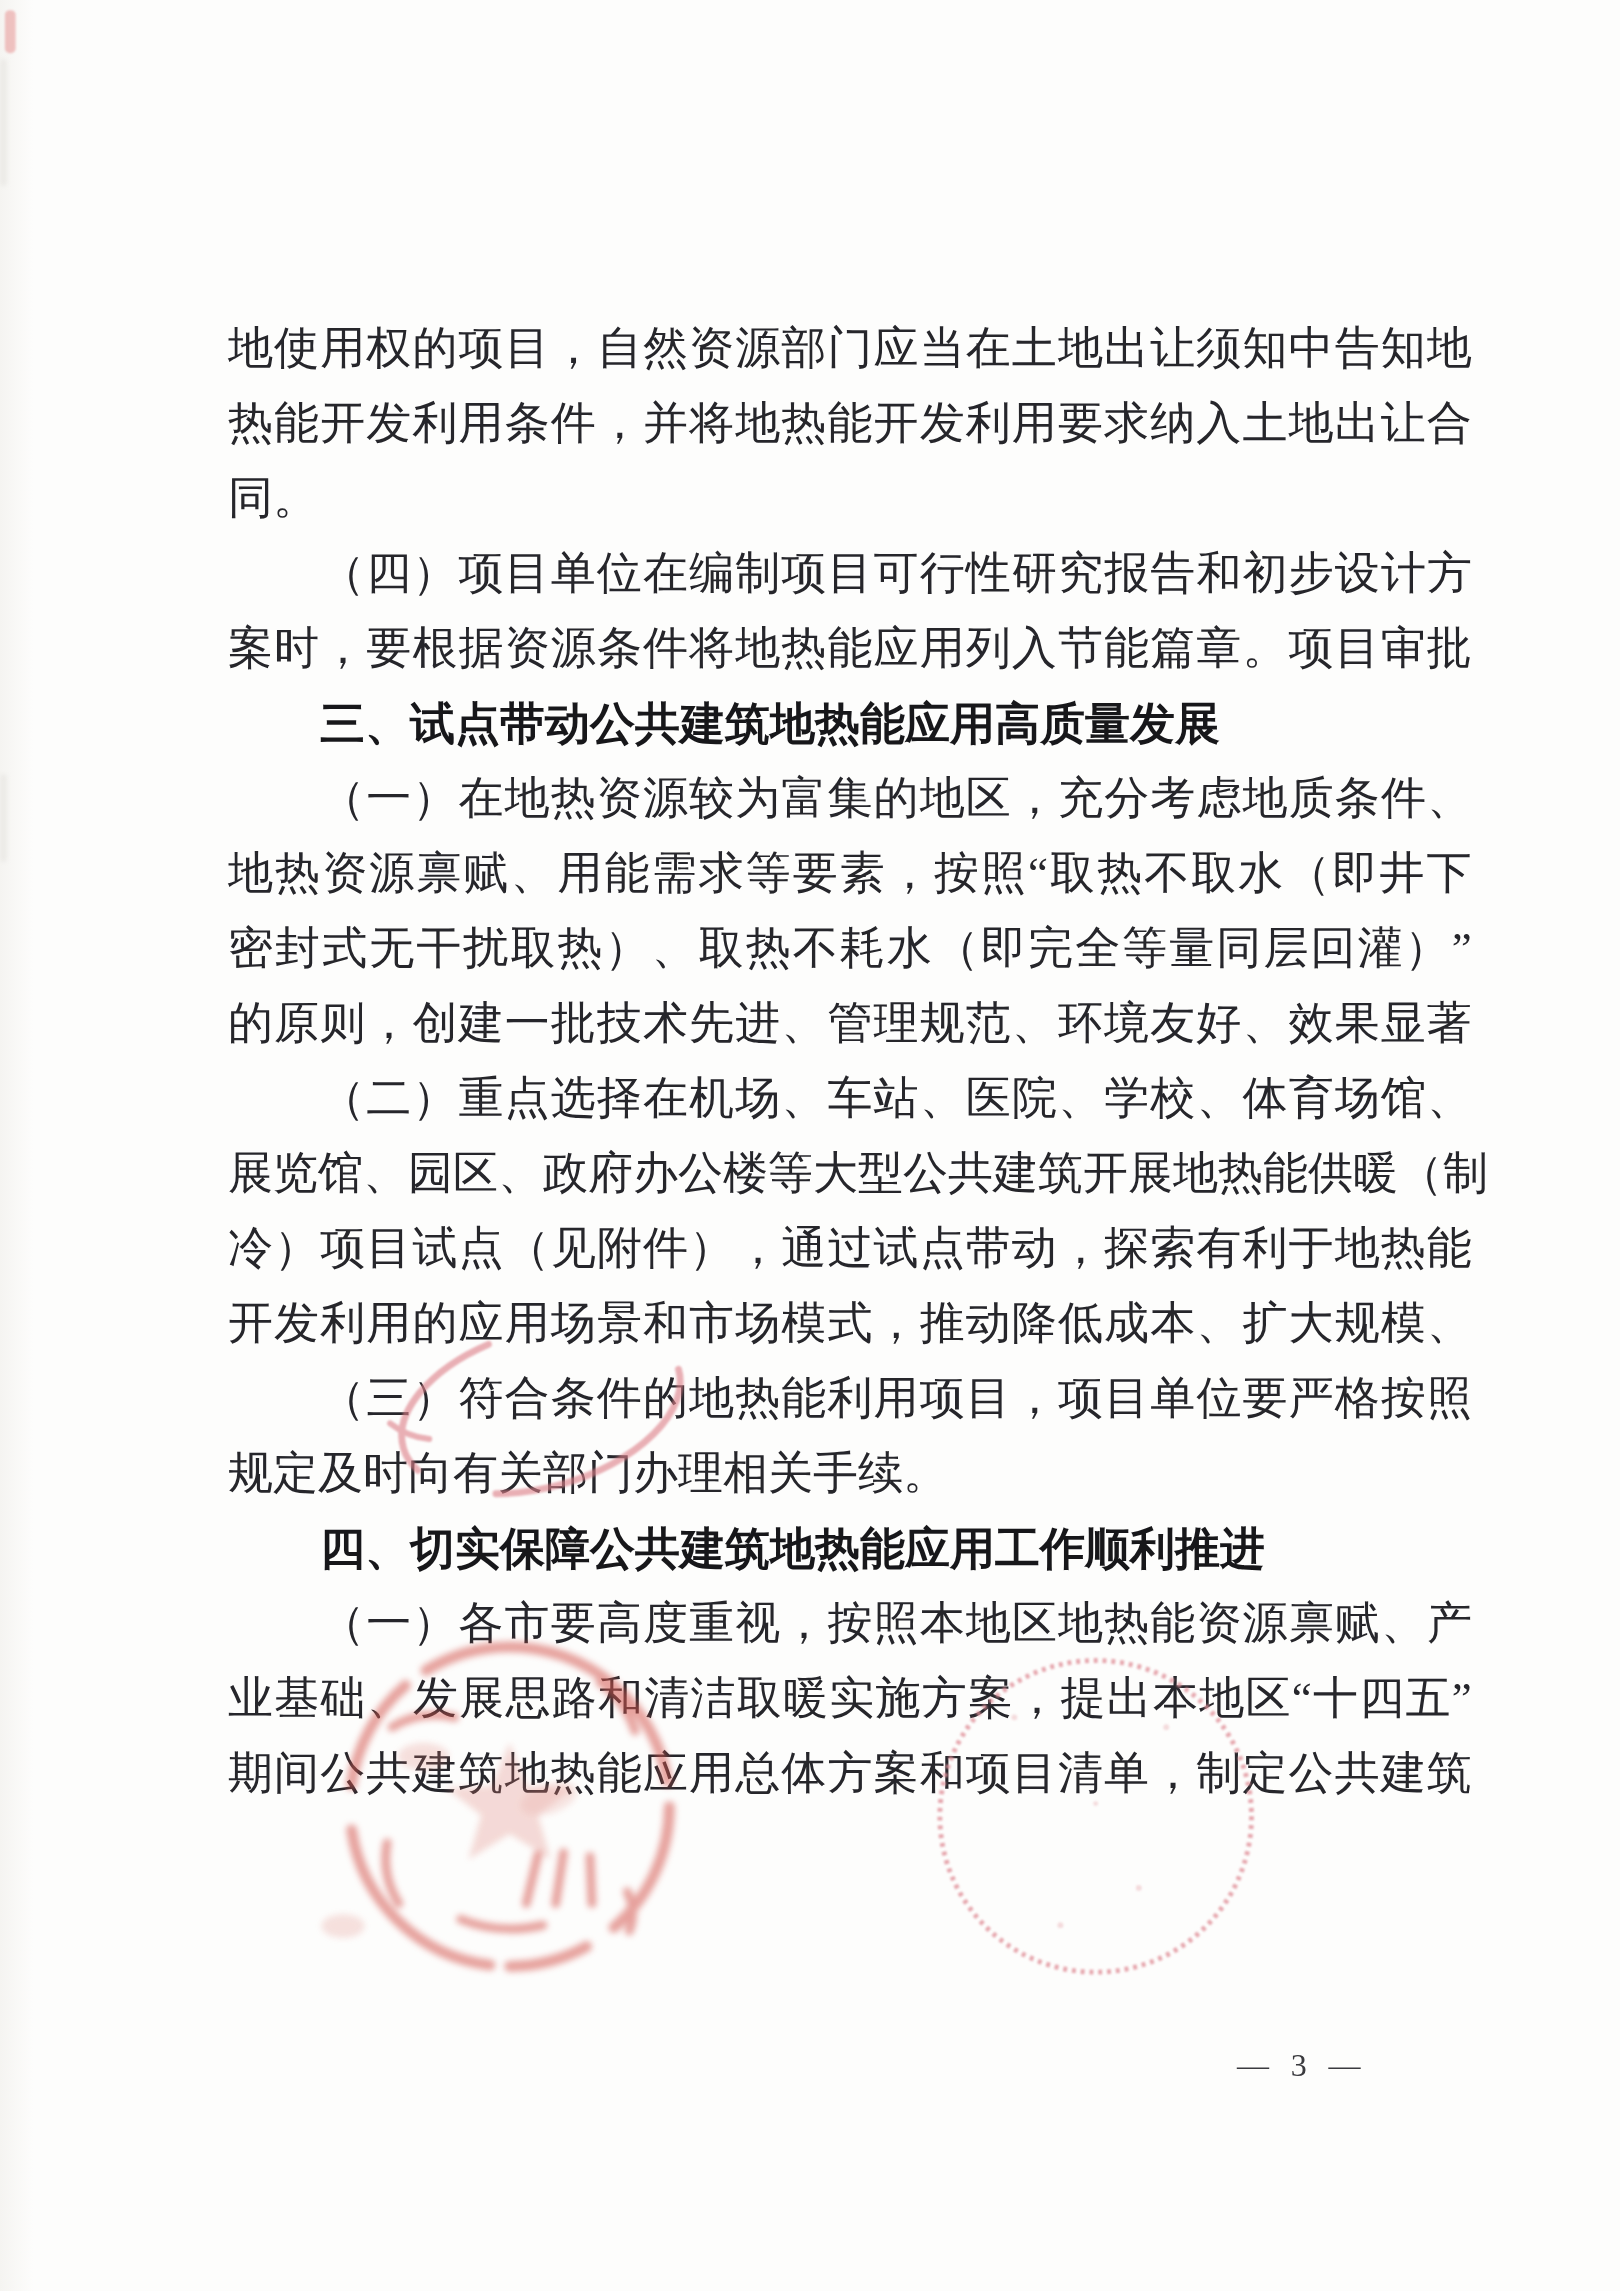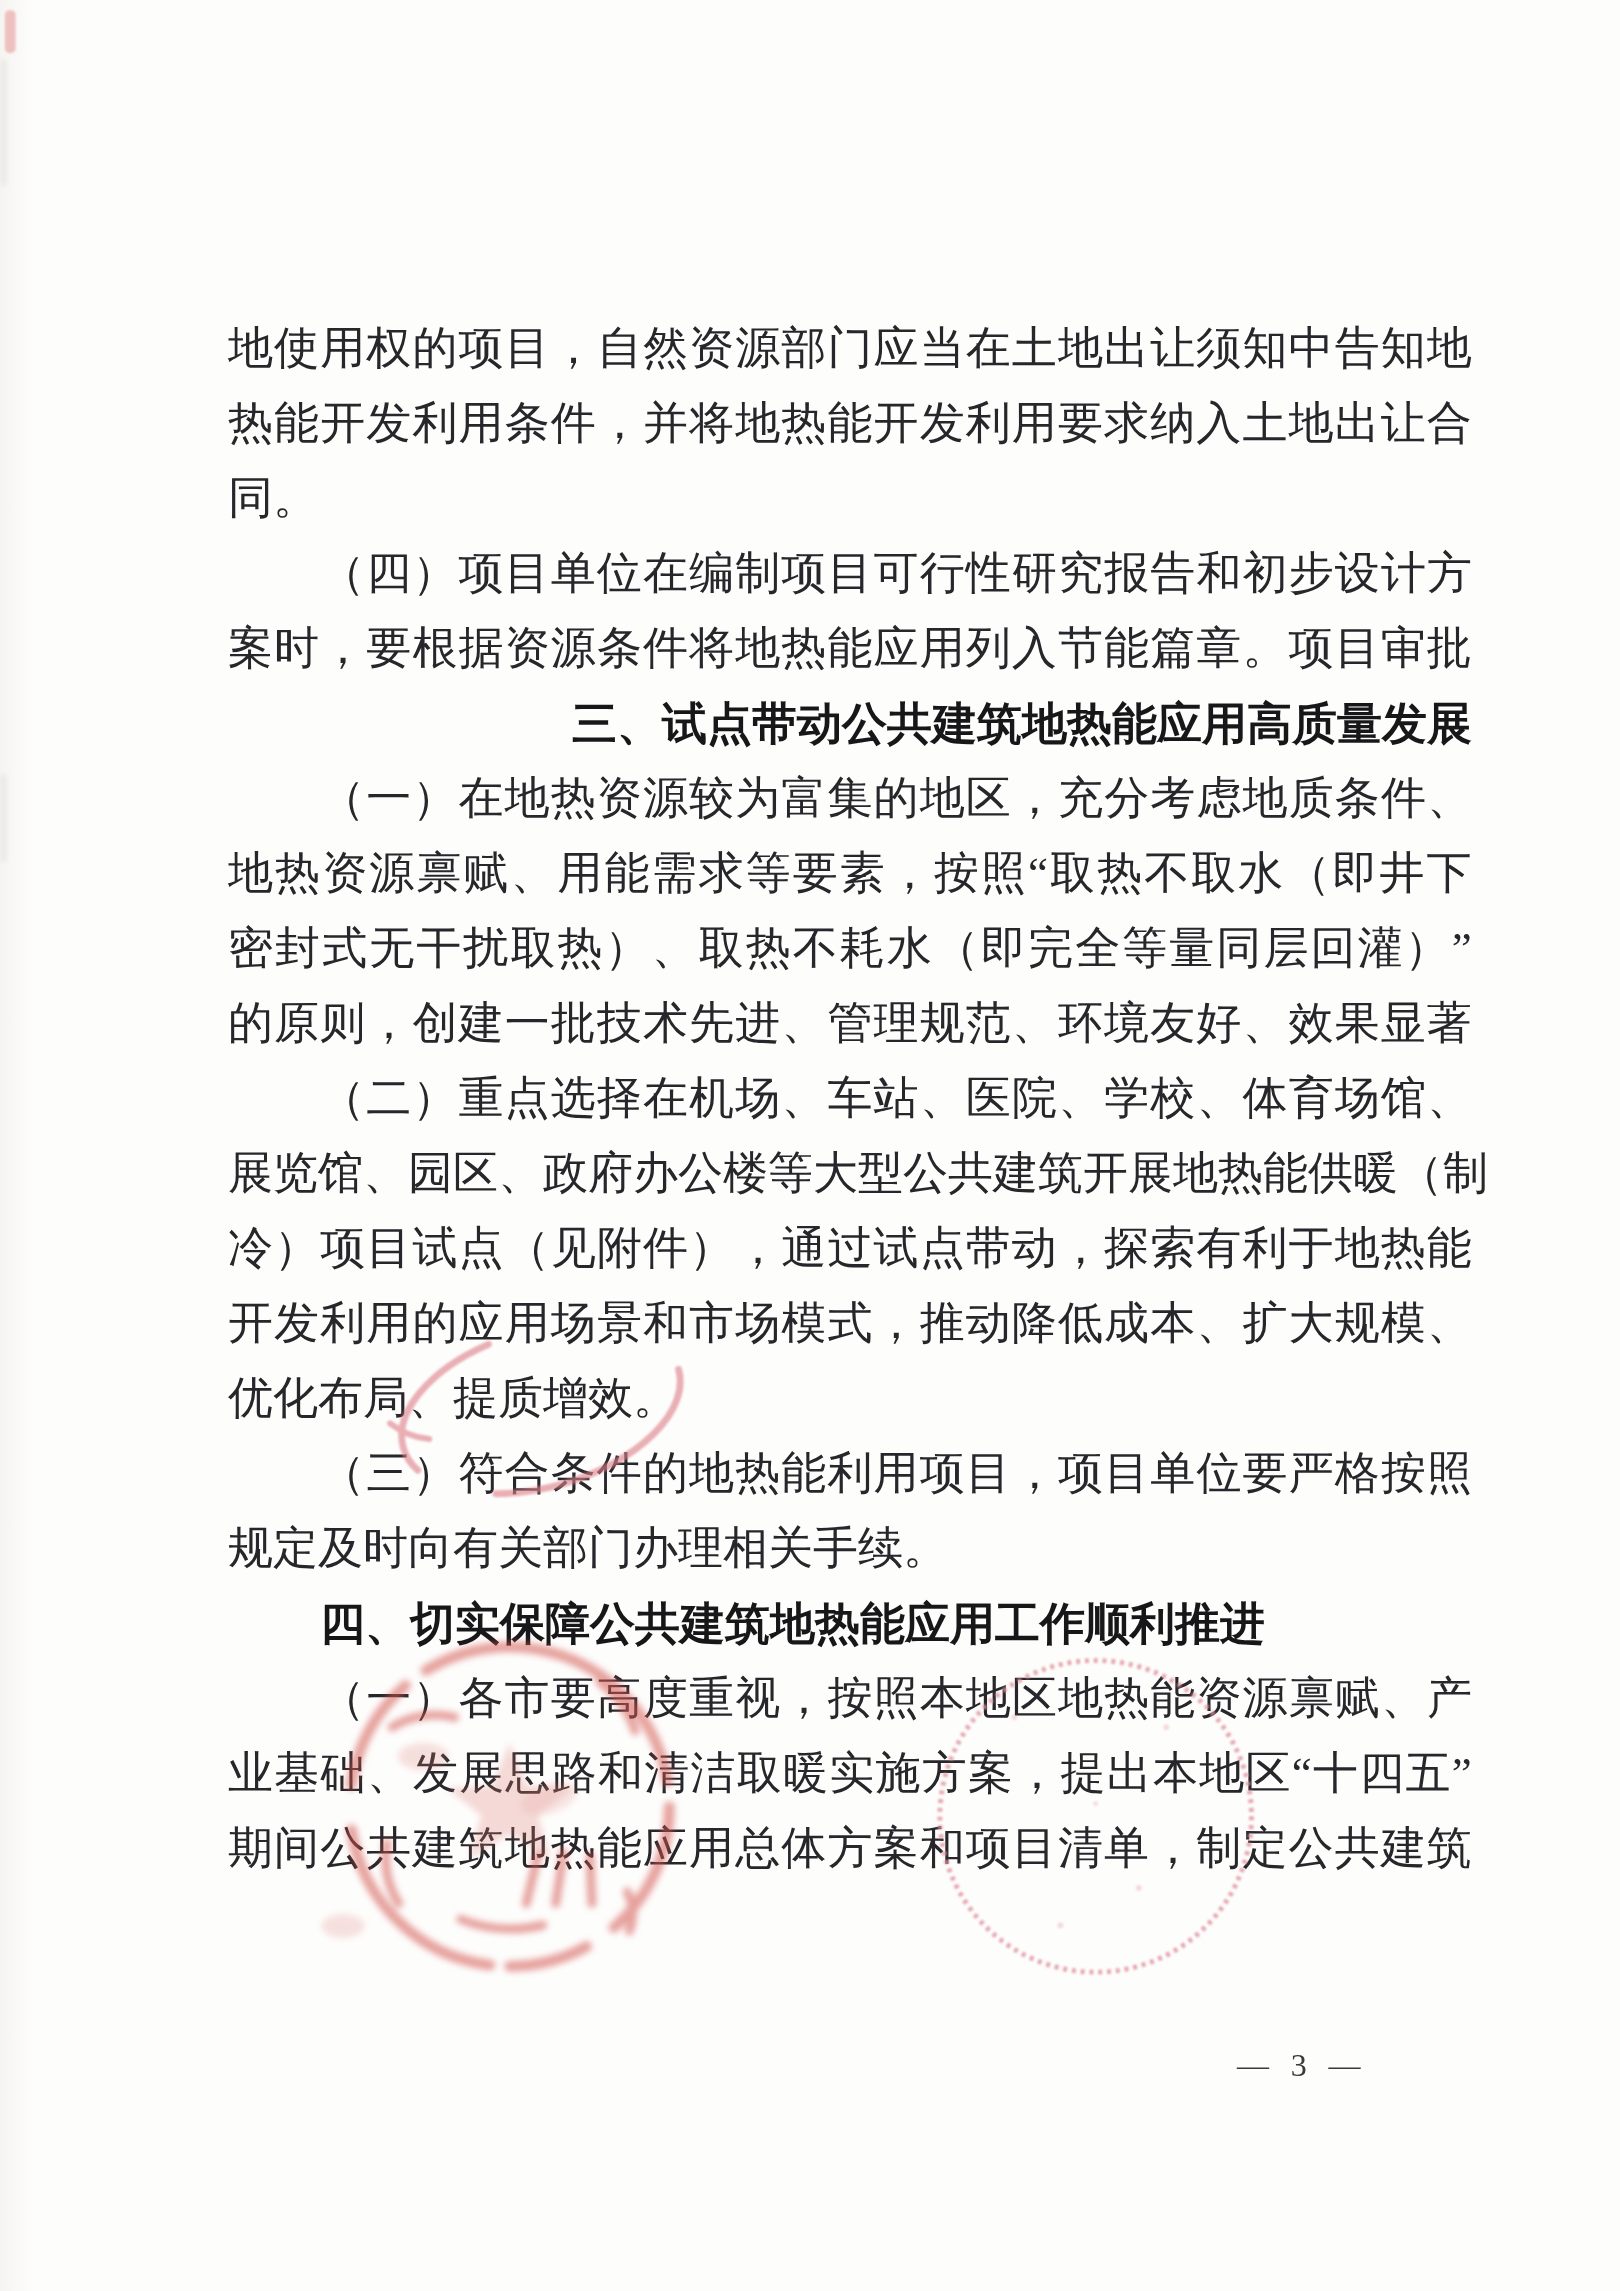--- a/index.html
+++ b/index.html
@@ -161,21 +161,21 @@
         <span>节</span>
         <span>能</span>
         <span>篇</span>
         <span>章</span>
         <span>。</span>
         <span>项</span>
         <span>目</span>
         <span>审</span>
         <span>批</span>
       </div>
-      <div class="line heading" style="padding-left: 92px; text-align: right;">三、试点带动公共建筑地热能应用高质量发展</div>
+      <div class="line heading" style="padding-left: 92px;">三、试点带动公共建筑地热能应用高质量发展</div>
       <div class="line justify" style="padding-left: 92px;">
         <span>（</span>
         <span>一</span>
         <span>）</span>
         <span>在</span>
         <span>地</span>
         <span>热</span>
         <span>资</span>
         <span>源</span>
         <span>较</span>
@@ -391,21 +391,20 @@
         <span>低</span>
         <span>成</span>
         <span>本</span>
         <span>、</span>
         <span>扩</span>
         <span>大</span>
         <span>规</span>
         <span>模</span>
         <span>、</span>
       </div>
-      <div class="line">优化布局、提质增效。</div>
       <div class="line justify" style="padding-left: 92px;">
         <span>（</span>
         <span>三</span>
         <span>）</span>
         <span>符</span>
         <span>合</span>
         <span>条</span>
         <span>件</span>
         <span>的</span>
         <span>地</span>

